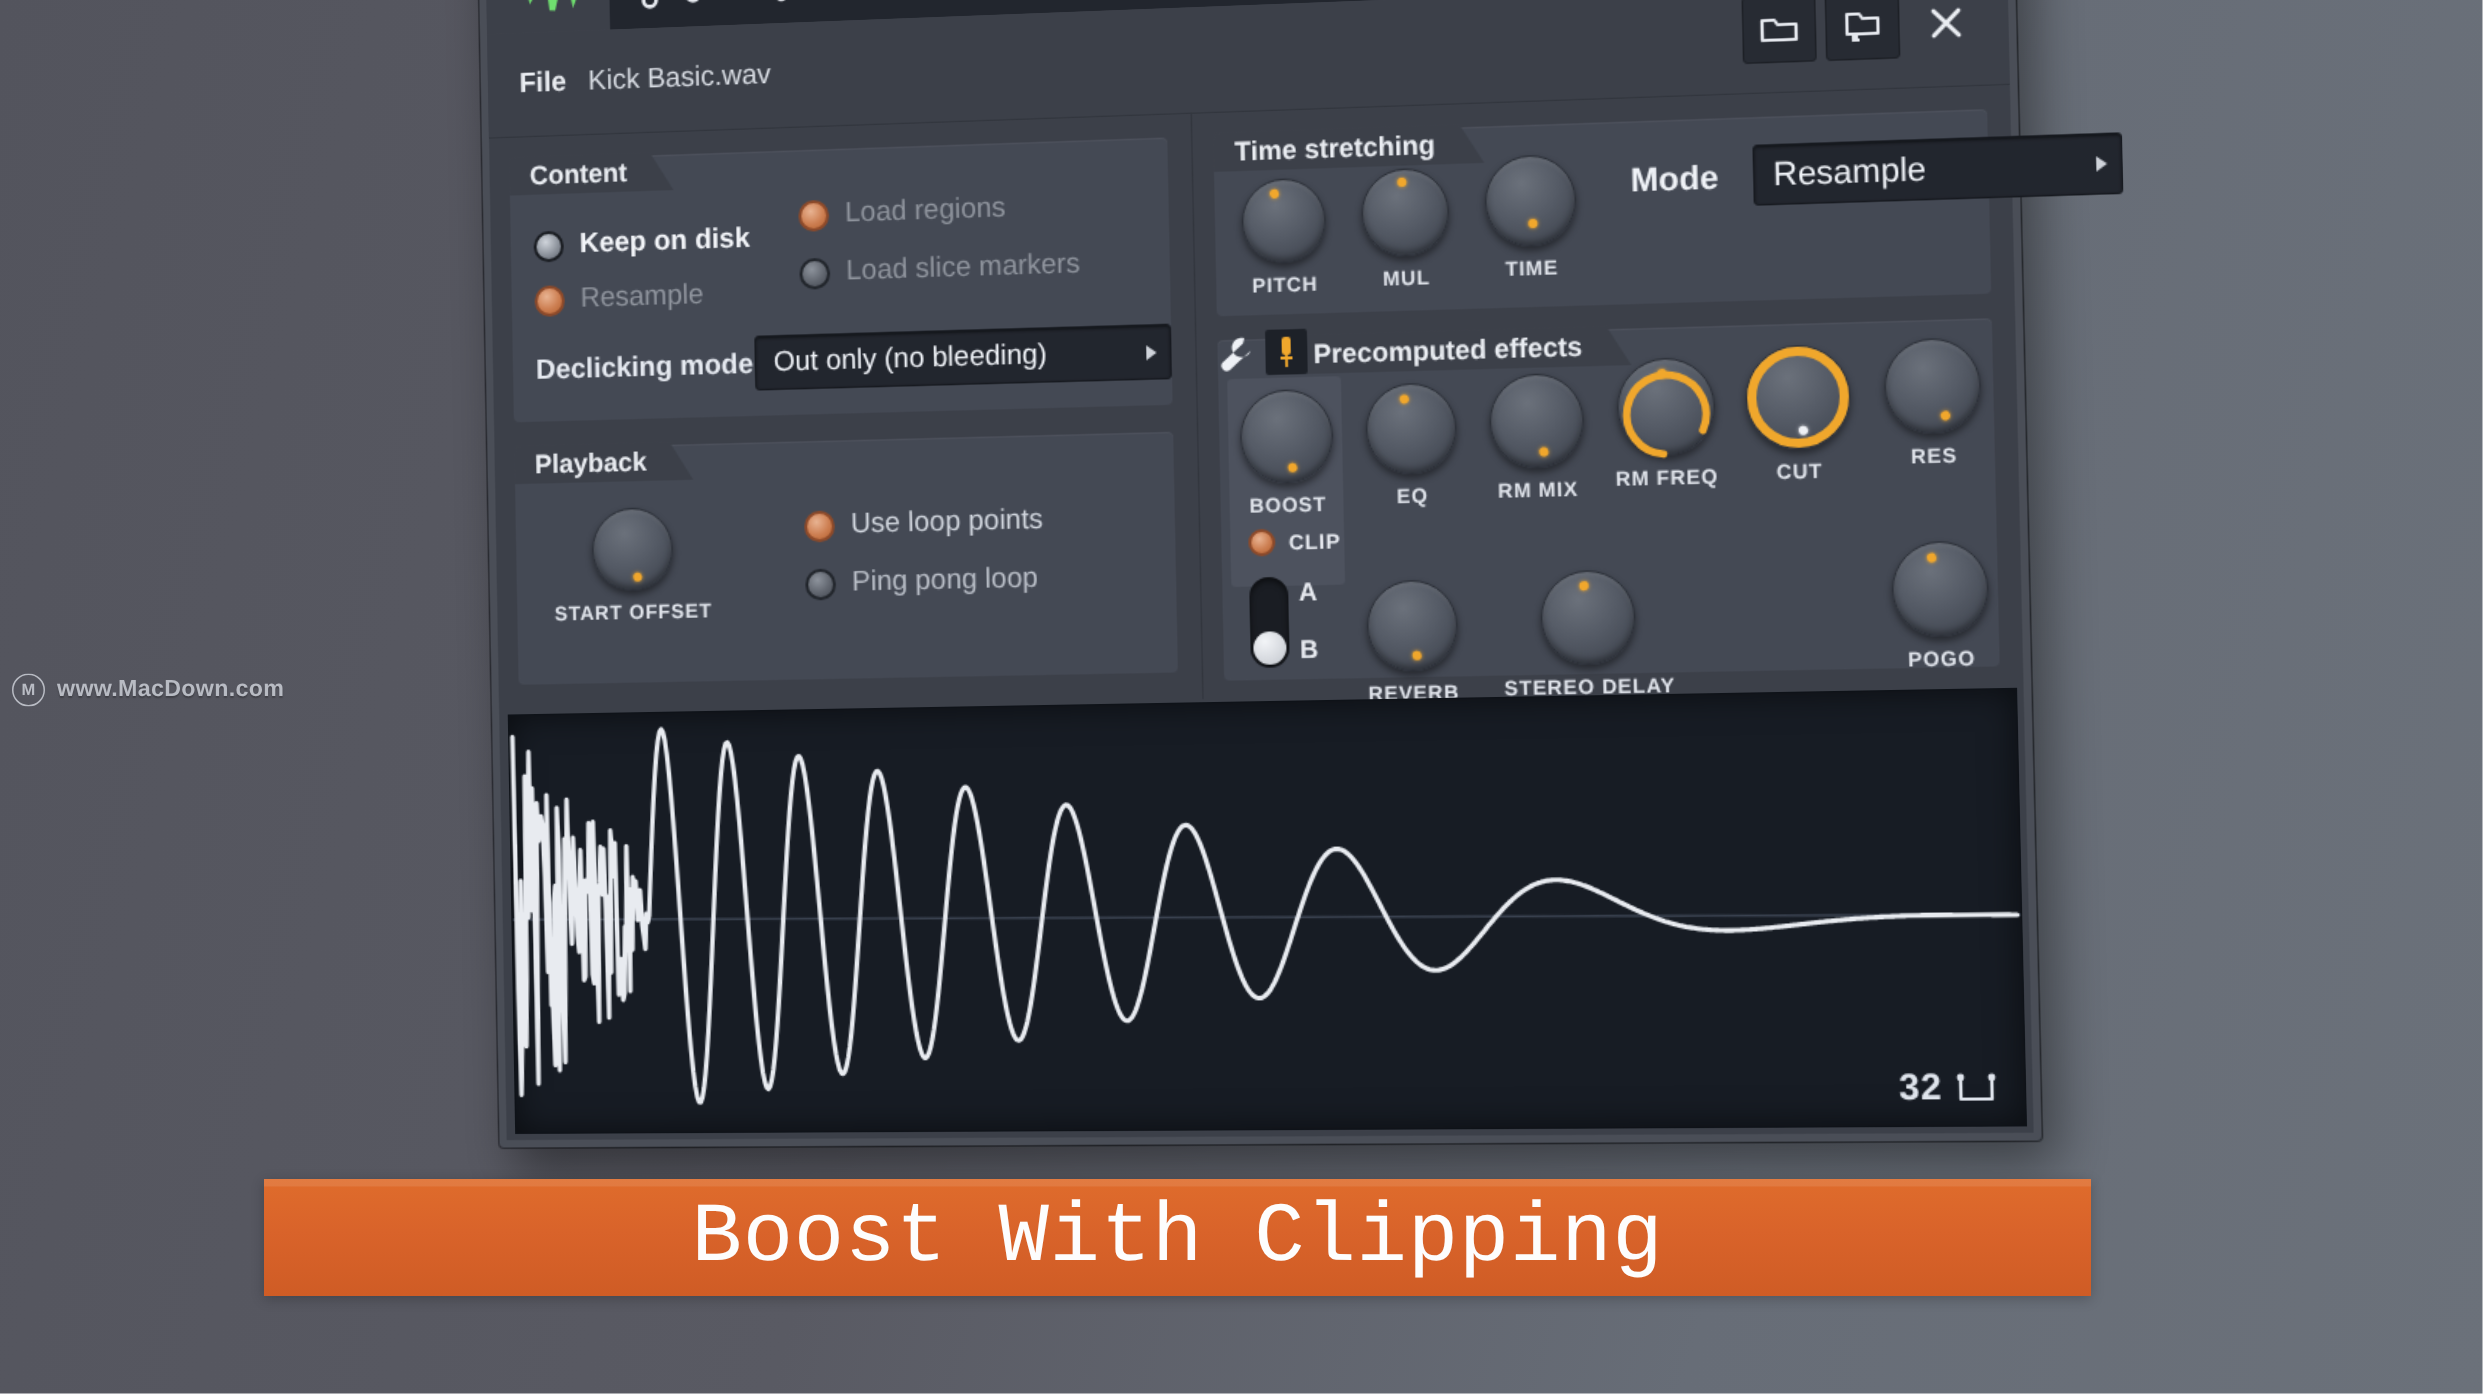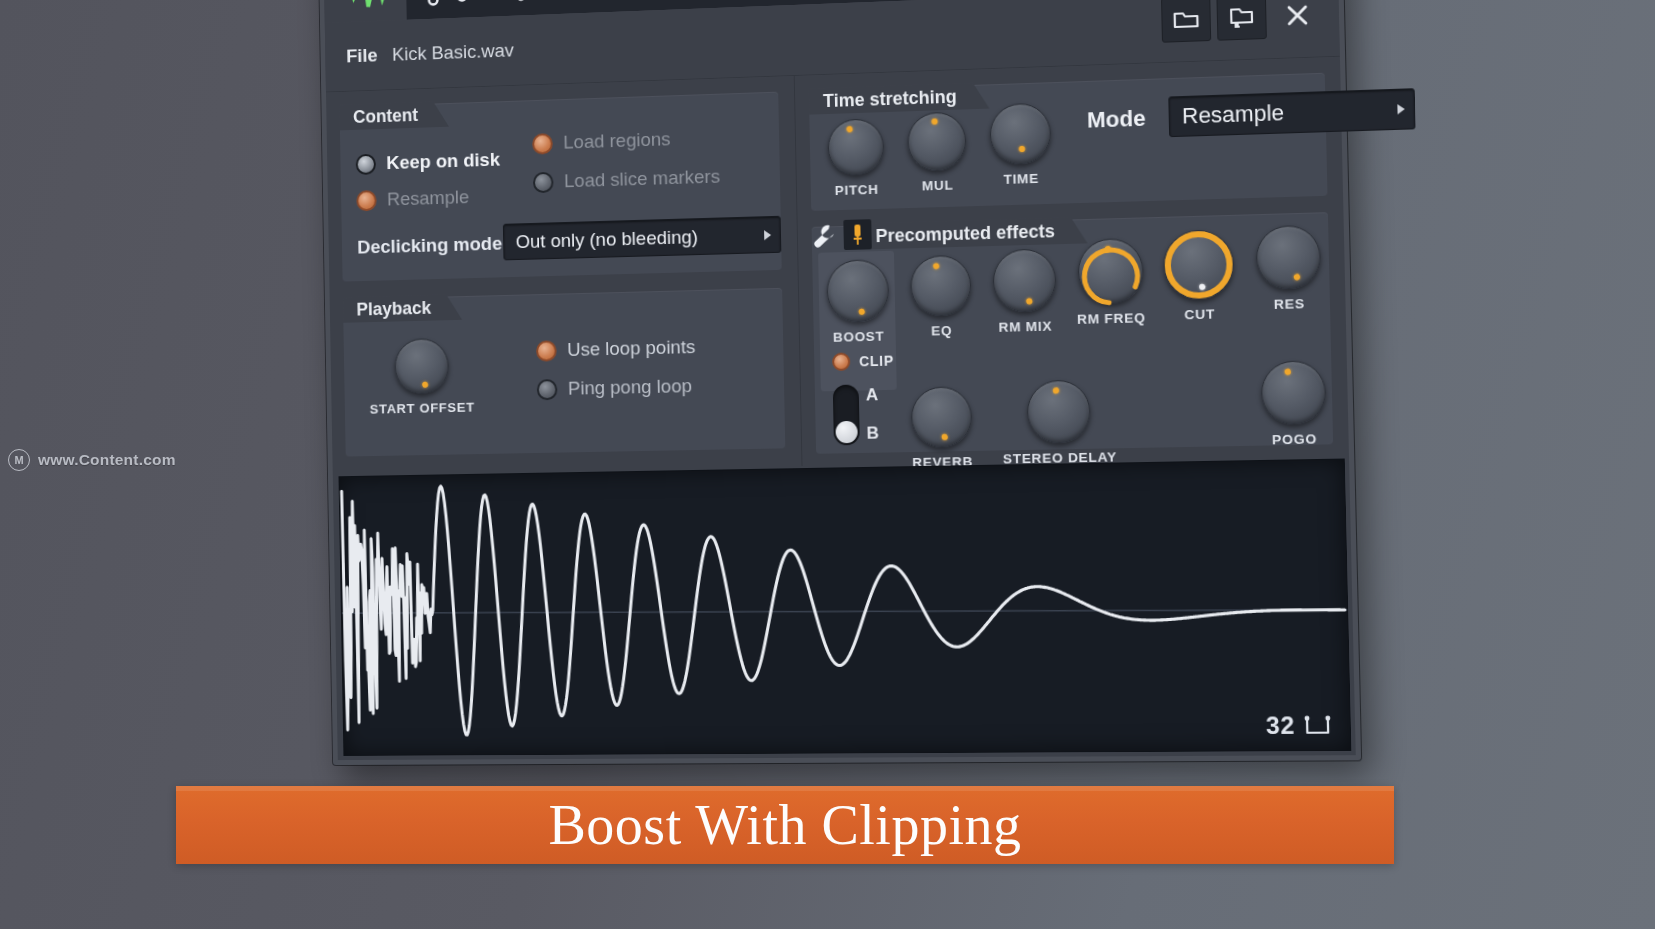--- a/index.html
+++ b/index.html
@@ -108,30 +108,30 @@
   .wave svg{display:block;}
   .wavecount{position:absolute;right:18px;bottom:10px;display:flex;align-items:center;gap:9px;
     color:#dfe4ec;font-size:24px;font-weight:600;letter-spacing:.5px;}
 
   
   .banner{position:absolute;left:176px;top:786px;width:1218px;height:78px;
     background:linear-gradient(180deg,#df6c2c 0%,#d9632a 45%,#cf5c25 100%);
     display:flex;align-items:center;justify-content:center;z-index:50;
     box-shadow:0 2px 8px rgba(0,0,0,.22);}
   .banner-text{color:#fdfdfd;font-size:56px;font-weight:400;letter-spacing:.5px;
-    font-family:Liberation Serif, serif;}
+    font-family:Liberation Mono, monospace;}
   .banner:before{content:"";position:absolute;left:0;right:0;top:0;height:5px;
     background:rgba(255,255,255,.10);}
 </style>
 </head>
 <body>
 
 <div class="watermark">
   <div class="wm-logo">M</div>
-  <div class="wm-text">www.Content.com</div>
+  <div class="wm-text">www.MacDown.com</div>
 </div>
 
 <div class="scene">
 <div class="window">
 
   <div class="tabstrip">
     <div class="tab active">
       <span>
         <svg width="50" height="44" viewBox="0 0 50 44">
           <g stroke="#6fe06f" stroke-width="4" stroke-linecap="round" fill="none">

